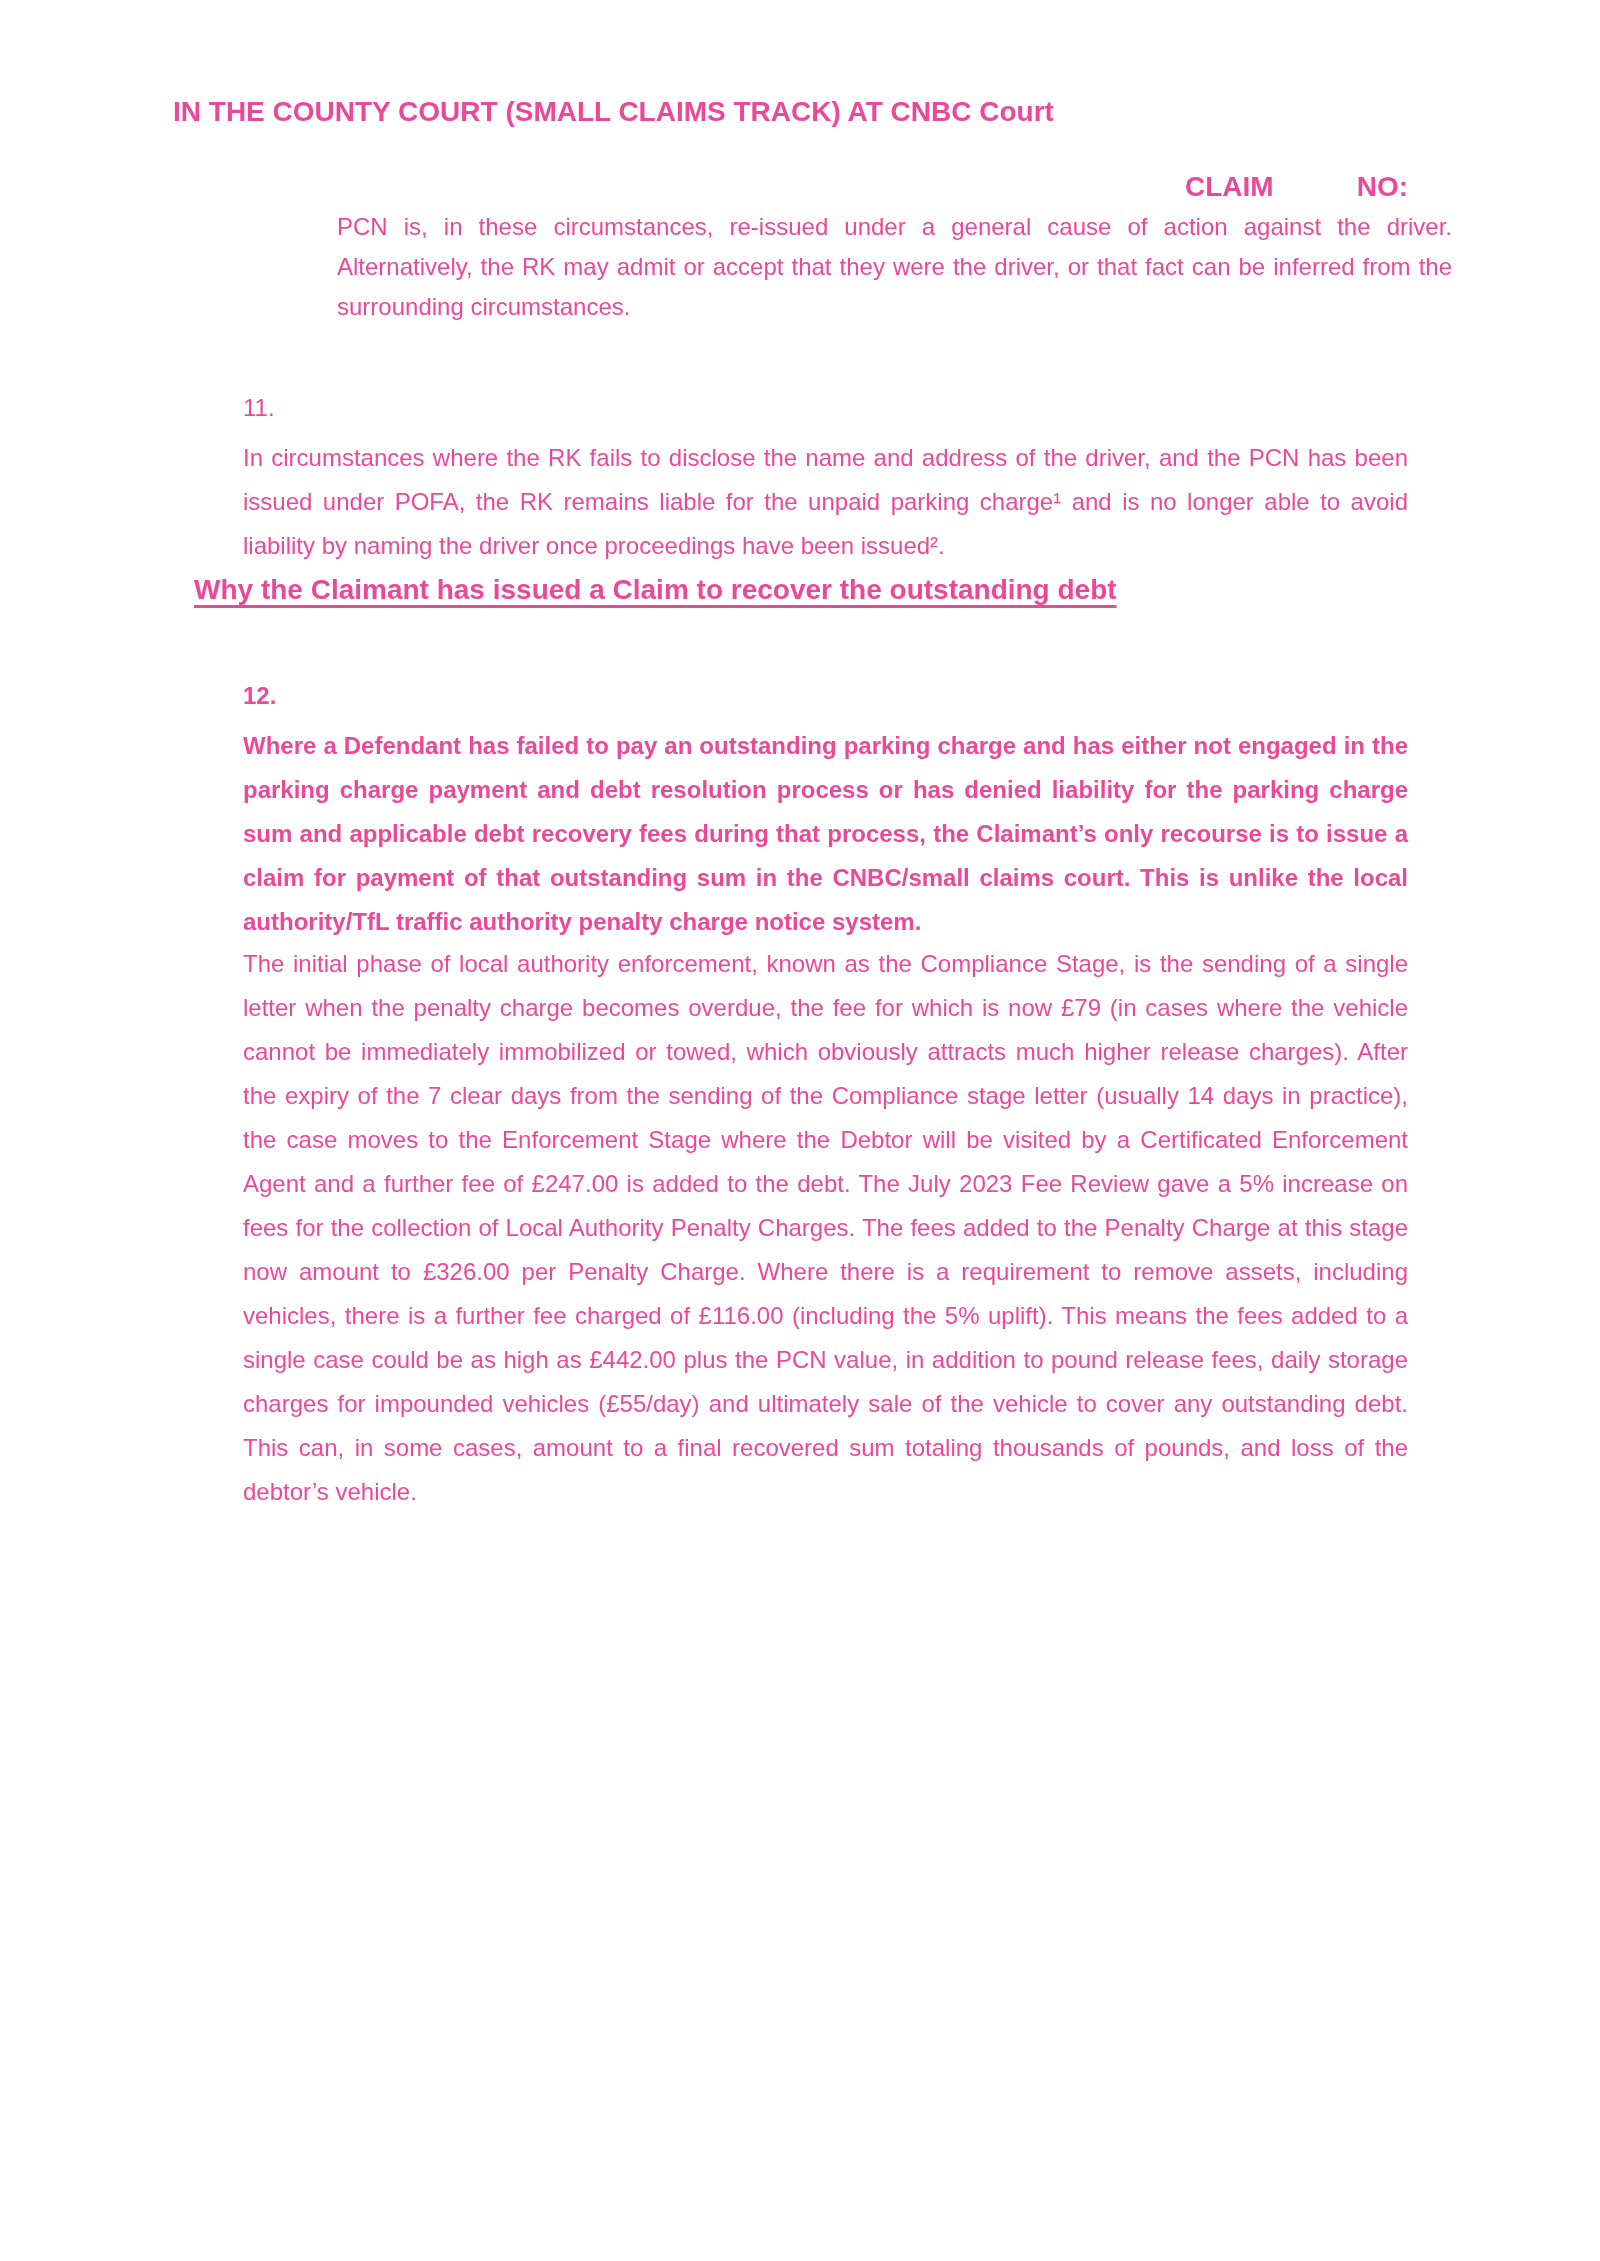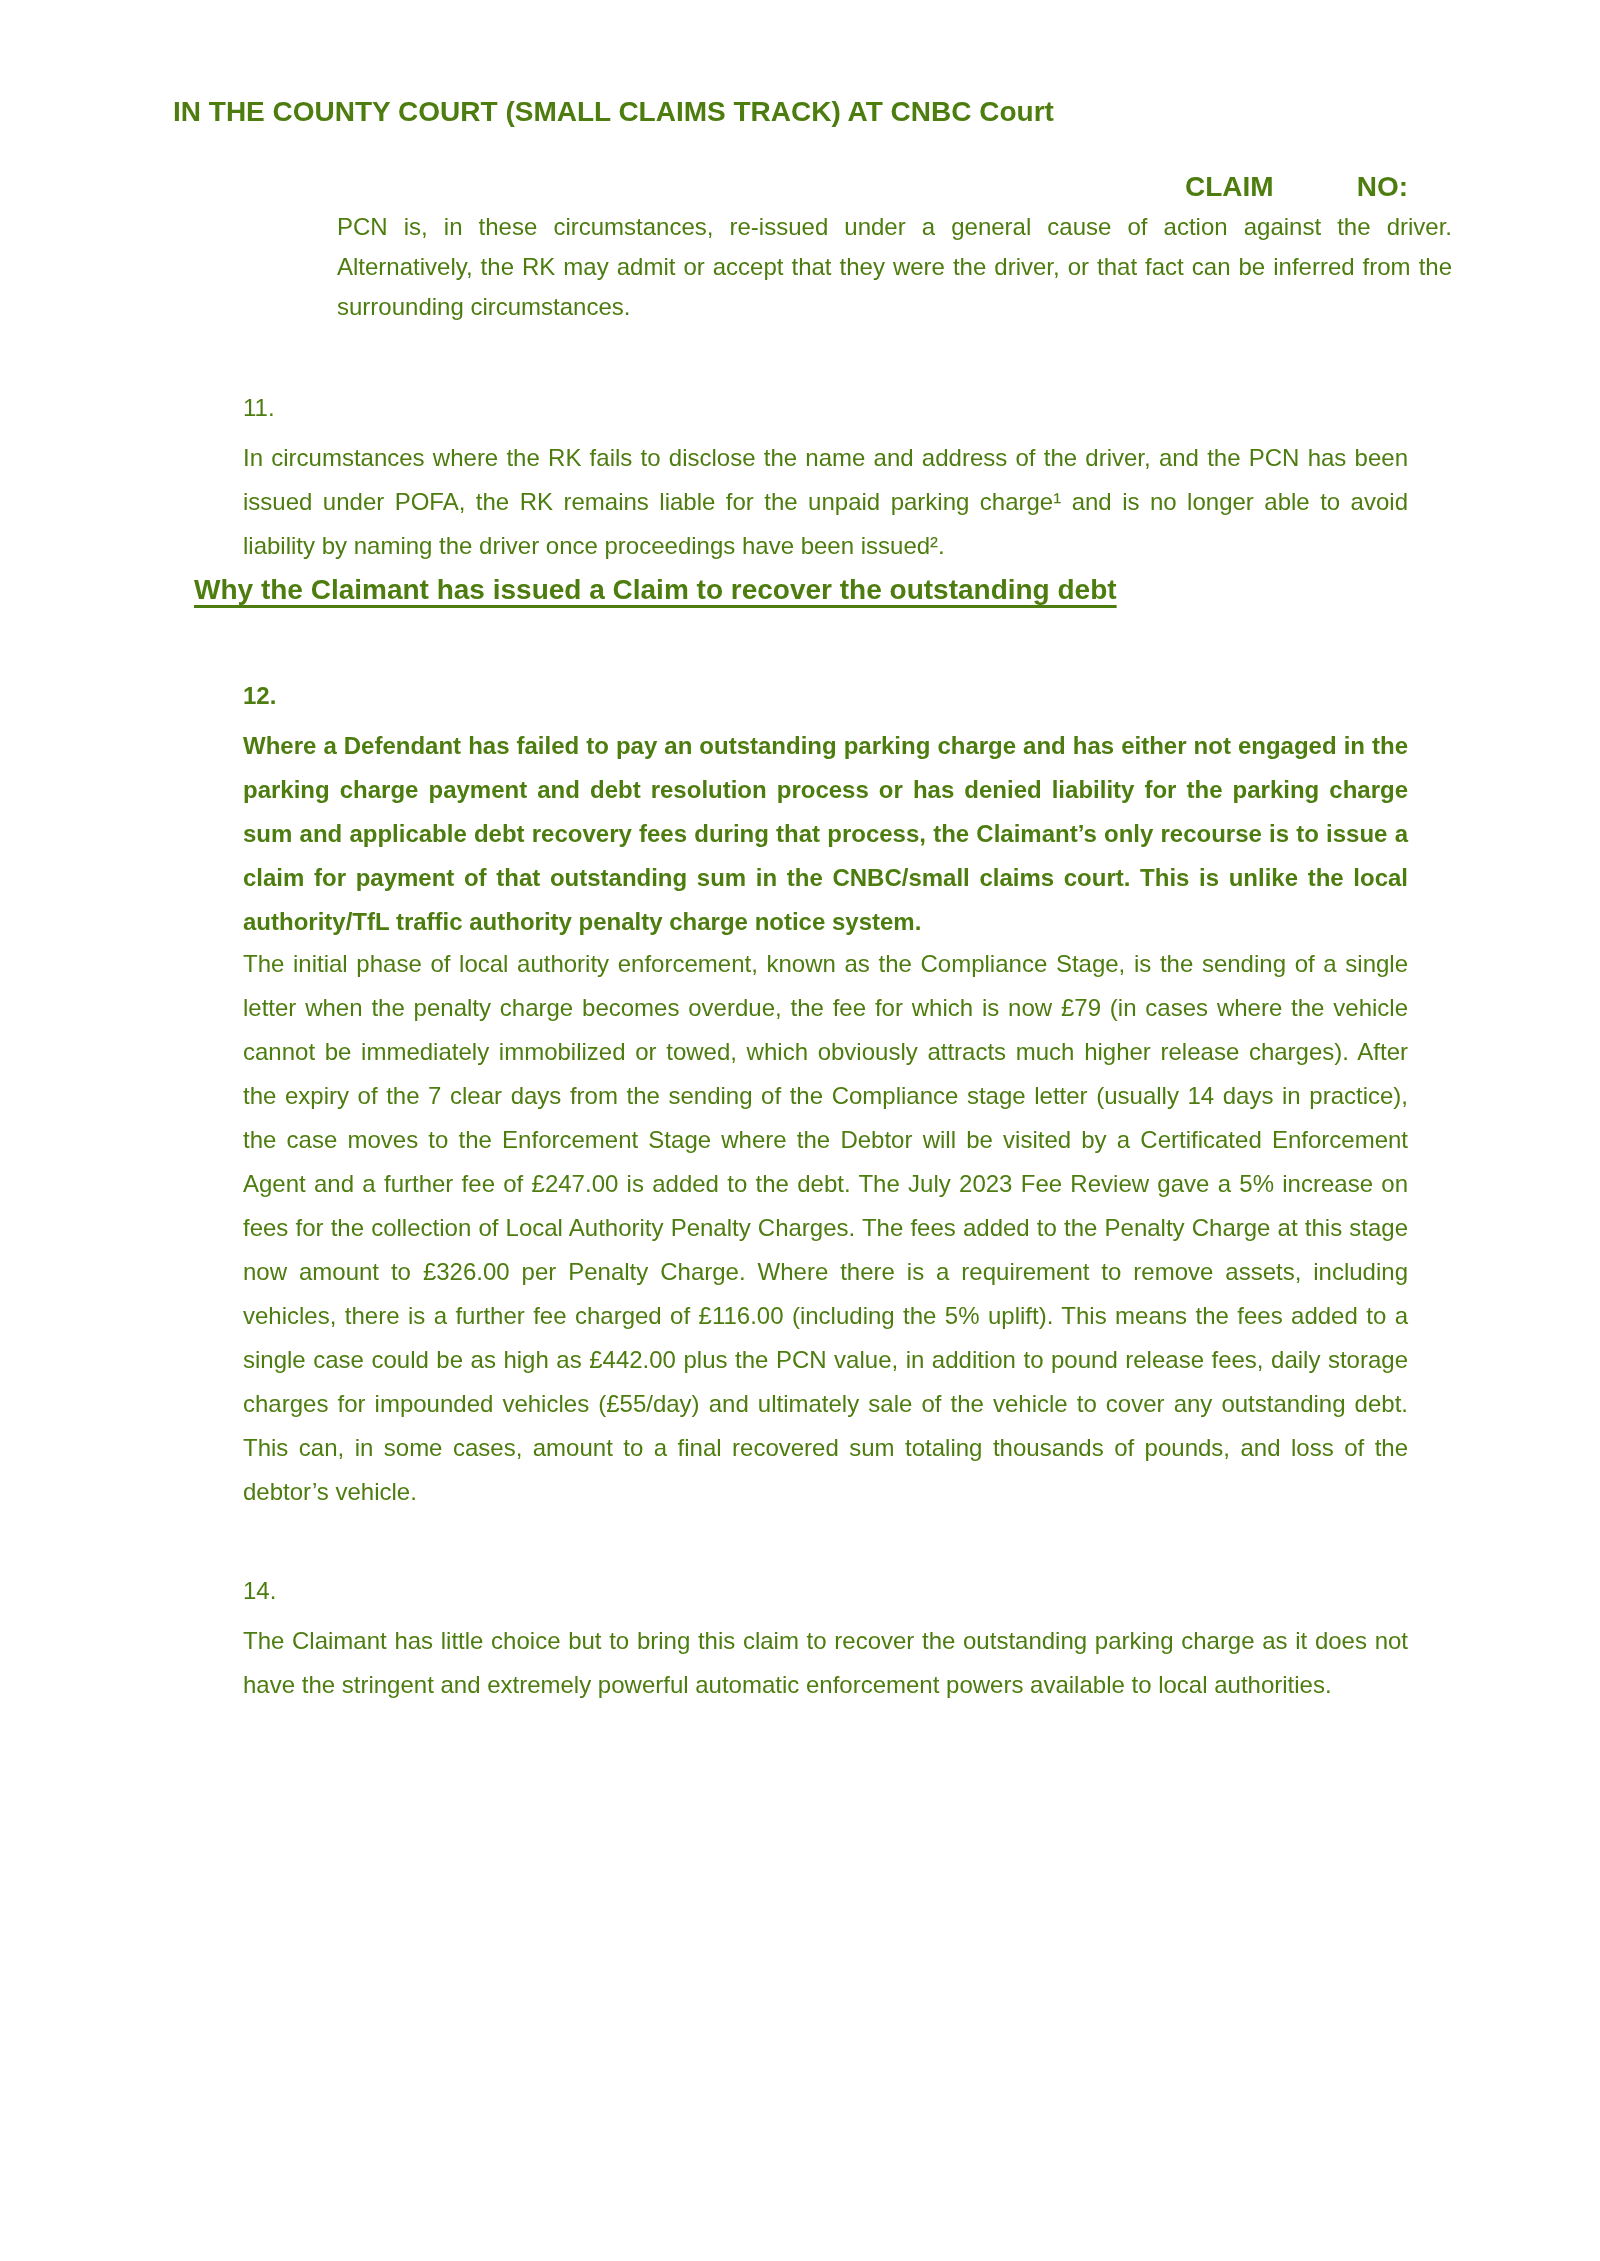--- a/index.html
+++ b/index.html
@@ -5,21 +5,21 @@
   html, body {
     margin: 0;
     padding: 0;
     background: #ffffff;
   }
   .page {
     position: relative;
     width: 1600px;
     height: 1753px;
     background: #ffffff;
-    color: #4d7c0f;
+    color: #ec4899;
     font-family: "Liberation Sans", sans-serif;
     overflow: hidden;
   }
   .court-header {
     position: absolute;
     left: 173px;
     top: 94px;
     font-size: 28px;
     font-weight: bold;
     line-height: 36px;
@@ -118,24 +118,20 @@
 
   <div class="item item-12">
     <span class="num">12.</span>
     <div class="itext">Where a Defendant has failed to pay an outstanding parking charge and has either not engaged in the parking charge payment and debt resolution process or has denied liability for the parking charge sum and applicable debt recovery fees during that process, the Claimant’s only recourse is to issue a claim for payment of that outstanding sum in the CNBC/small claims court. This is unlike the local authority/TfL traffic authority penalty charge notice system.</div>
   </div>
 
   <div class="item item-13">
     <div class="itext">The initial phase of local authority enforcement, known as the Compliance Stage, is the sending of a single letter when the penalty charge becomes overdue, the fee for which is now £79 (in cases where the vehicle cannot be immediately immobilized or towed, which obviously attracts much higher release charges). After the expiry of the 7 clear days from the sending of the Compliance stage letter (usually 14 days in practice), the case moves to the Enforcement Stage where the Debtor will be visited by a Certificated Enforcement Agent and a further fee of £247.00 is added to the debt. The July 2023 Fee Review gave a 5% increase on fees for the collection of Local Authority Penalty Charges. The fees added to the Penalty Charge at this stage now amount to £326.00 per Penalty Charge. Where there is a requirement to remove assets, including vehicles, there is a further fee charged of £116.00 (including the 5% uplift). This means the fees added to a single case could be as high as £442.00 plus the PCN value, in addition to pound release fees, daily storage charges for impounded vehicles (£55/day) and ultimately sale of the vehicle to cover any outstanding debt. This can, in some cases, amount to a final recovered sum totaling thousands of pounds, and loss of the debtor’s vehicle.</div>
   </div>
 
-  <div class="item item-14">
-    <span class="num">14.</span>
-    <div class="itext">The Claimant has little choice but to bring this claim to recover the outstanding parking charge as it does not have the stringent and extremely powerful automatic enforcement powers available to local authorities.</div>
-  </div>
 
   <div class="fn-rule"></div>
 
   <div class="footnote fn1">¹ Sched.4 p’s 9(2)(e)(ii) &amp; 9(2)(f) POFA</div>
 
   <div class="footnote fn2">² Sched.4 p.5(s) POFA</div>
 
 </div>
 
 </body></html>

